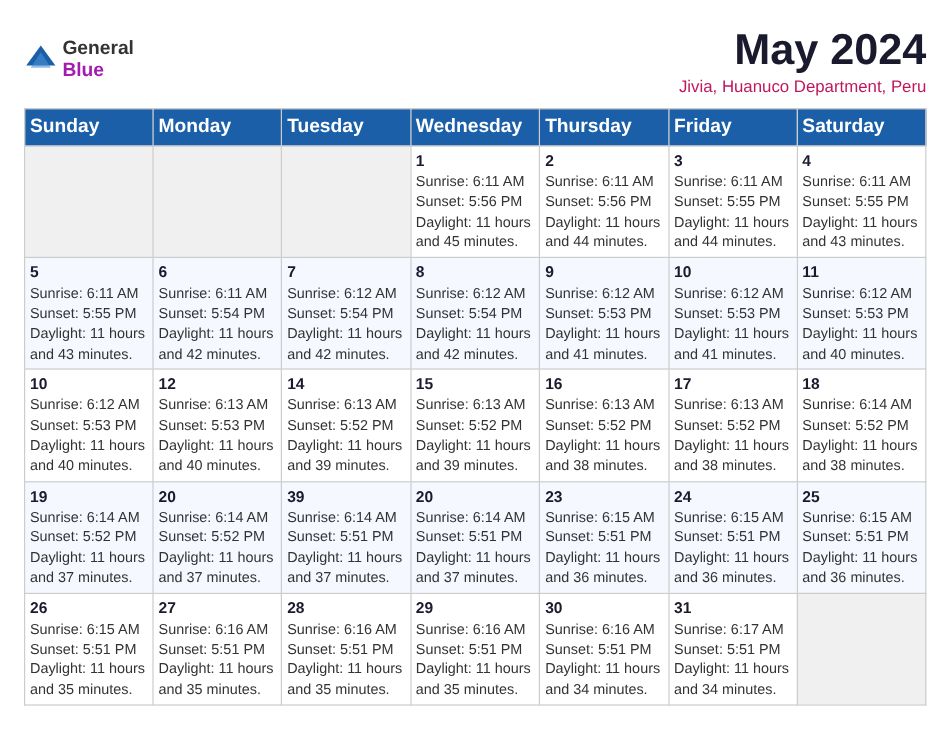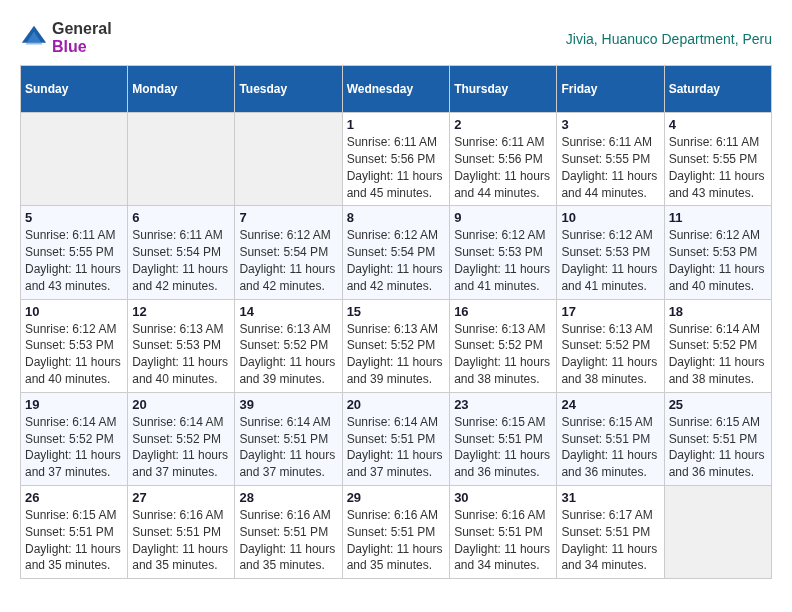--- a/index.html
+++ b/index.html
@@ -43,35 +43,35 @@
     .title-section {
       text-align: right;
     }
     .month-title {
       font-size: 36px;
       font-weight: bold;
       color: #1a1a2e;
     }
     .location {
       font-size: 14px;
-      color: #0f766e;
+      color: #be185d;
       margin-top: 2px;
       margin-left: 32px;
     }
     table {
       width: 100%;
       border-collapse: collapse;
       font-size: 11px;
     }
     thead tr th {
       background-color: #1a5fa8;
       color: #fff;
-      padding: 16px 4px;
+      padding: 6px 4px;
       text-align: left;
-      font-size: 12px;
+      font-size: 16px;
       font-weight: bold;
       border: 1px solid #ccc;
     }
     td {
       border: 1px solid #ccc;
       vertical-align: top;
       padding: 4px;
       width: 108px;
       min-height: 80px;
       background: #fff;
@@ -109,20 +109,21 @@
     <svg class="logo-icon" viewBox="0 0 30 30" xmlns="http://www.w3.org/2000/svg">
       <polygon points="15,2 28,20 2,20" fill="#1a5fa8"></polygon>
       <polygon points="15,8 24,22 6,22" fill="#4a90d9" opacity="0.6"></polygon>
     </svg>
     <div class="logo-text">
       <span class="logo-general">General</span>
       <span class="logo-blue">Blue</span>
     </div>
   </div>
   <div class="title-section">
+    <div class="month-title">May 2024</div>
     <div class="location">Jivia, Huanuco Department, Peru</div>
   </div>
 </div>
 
 <table>
   <thead>
     <tr>
       <th>Sunday</th>
       <th>Monday</th>
       <th>Tuesday</th>

